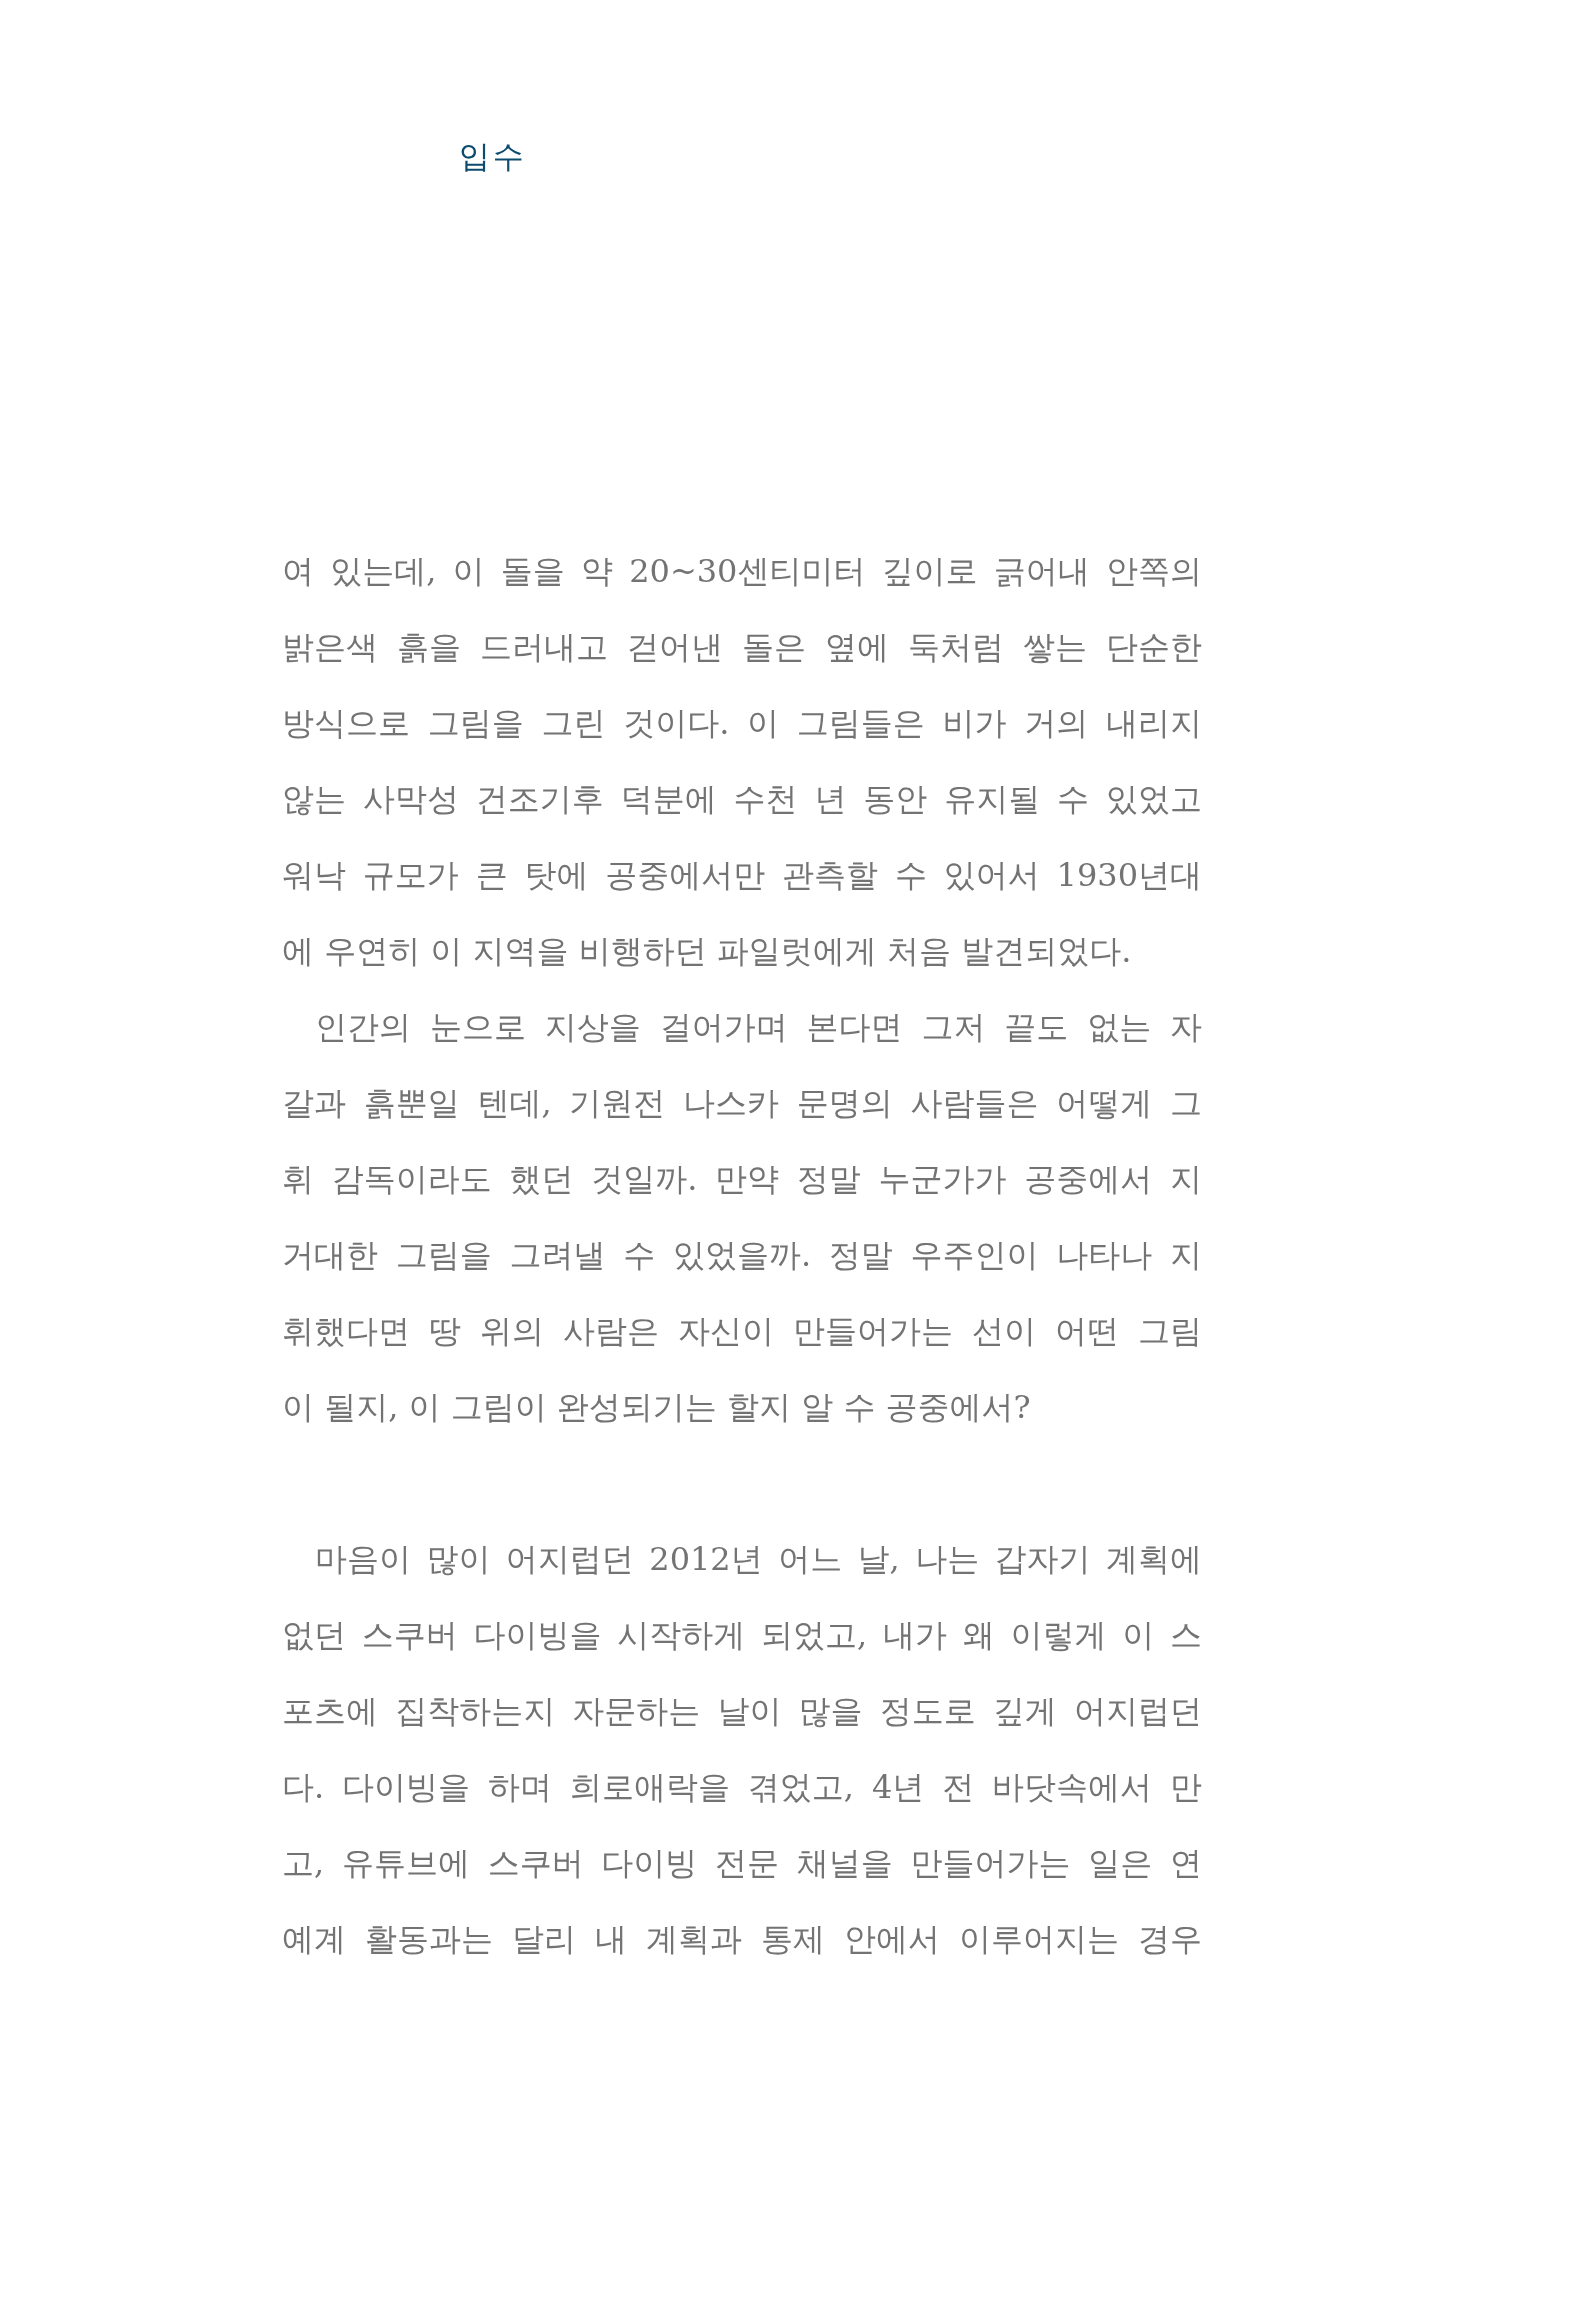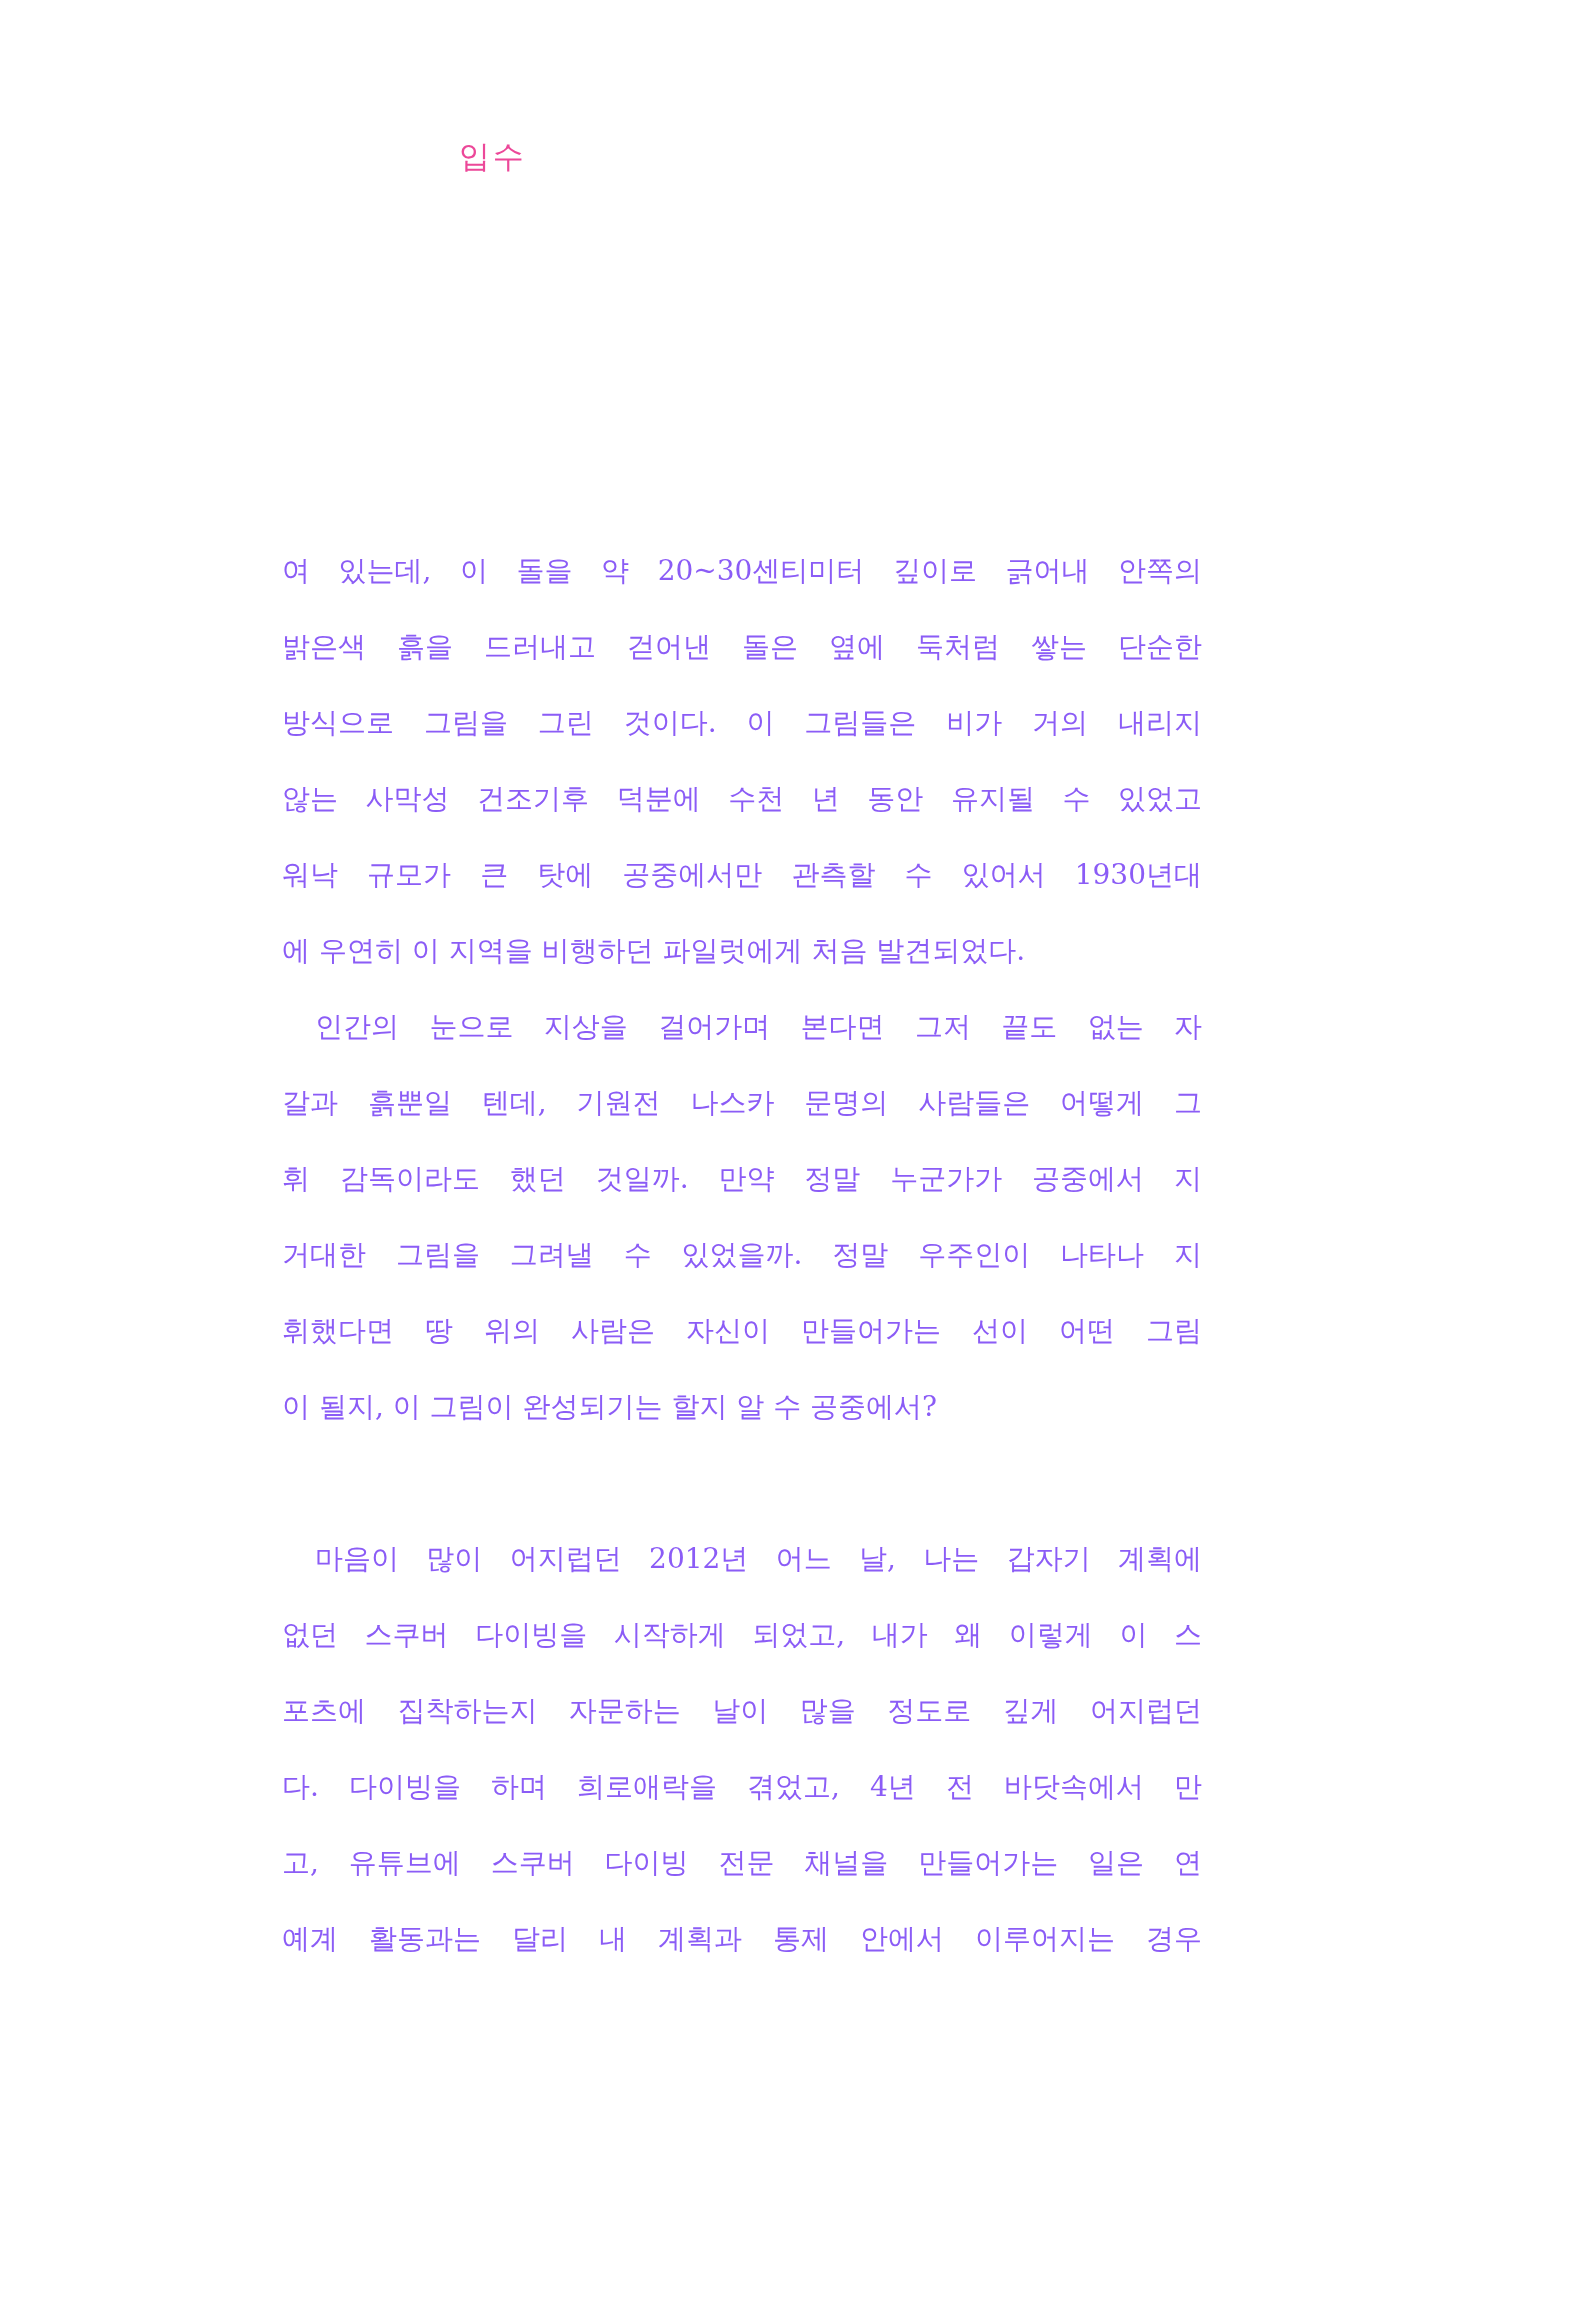--- a/index.html
+++ b/index.html
@@ -15,31 +15,31 @@
     overflow: hidden;
     font-family: "DejaVu Serif", "Liberation Serif", serif;
   }
   .chapter-header {
     position: absolute;
     left: 459px;
     top: 136px;
     font-size: 31px;
     line-height: 40px;
     letter-spacing: 2.7px;
-    color: #ec4899;
+    color: #0c4a6e;
     font-weight: 500;
   }
   .body-text {
     position: absolute;
     left: 282px;
     top: 533px;
     width: 920px;
-    font-size: 28px;
+    font-size: 32px;
     line-height: 76px;
-    color: #8b5cf6;
+    color: #737373;
     word-break: keep-all;
   }
   .line {
     margin: 0;
     padding: 0;
     text-align: justify;
     text-align-last: justify;
   }
   .line.para-end {
     text-align-last: left;

